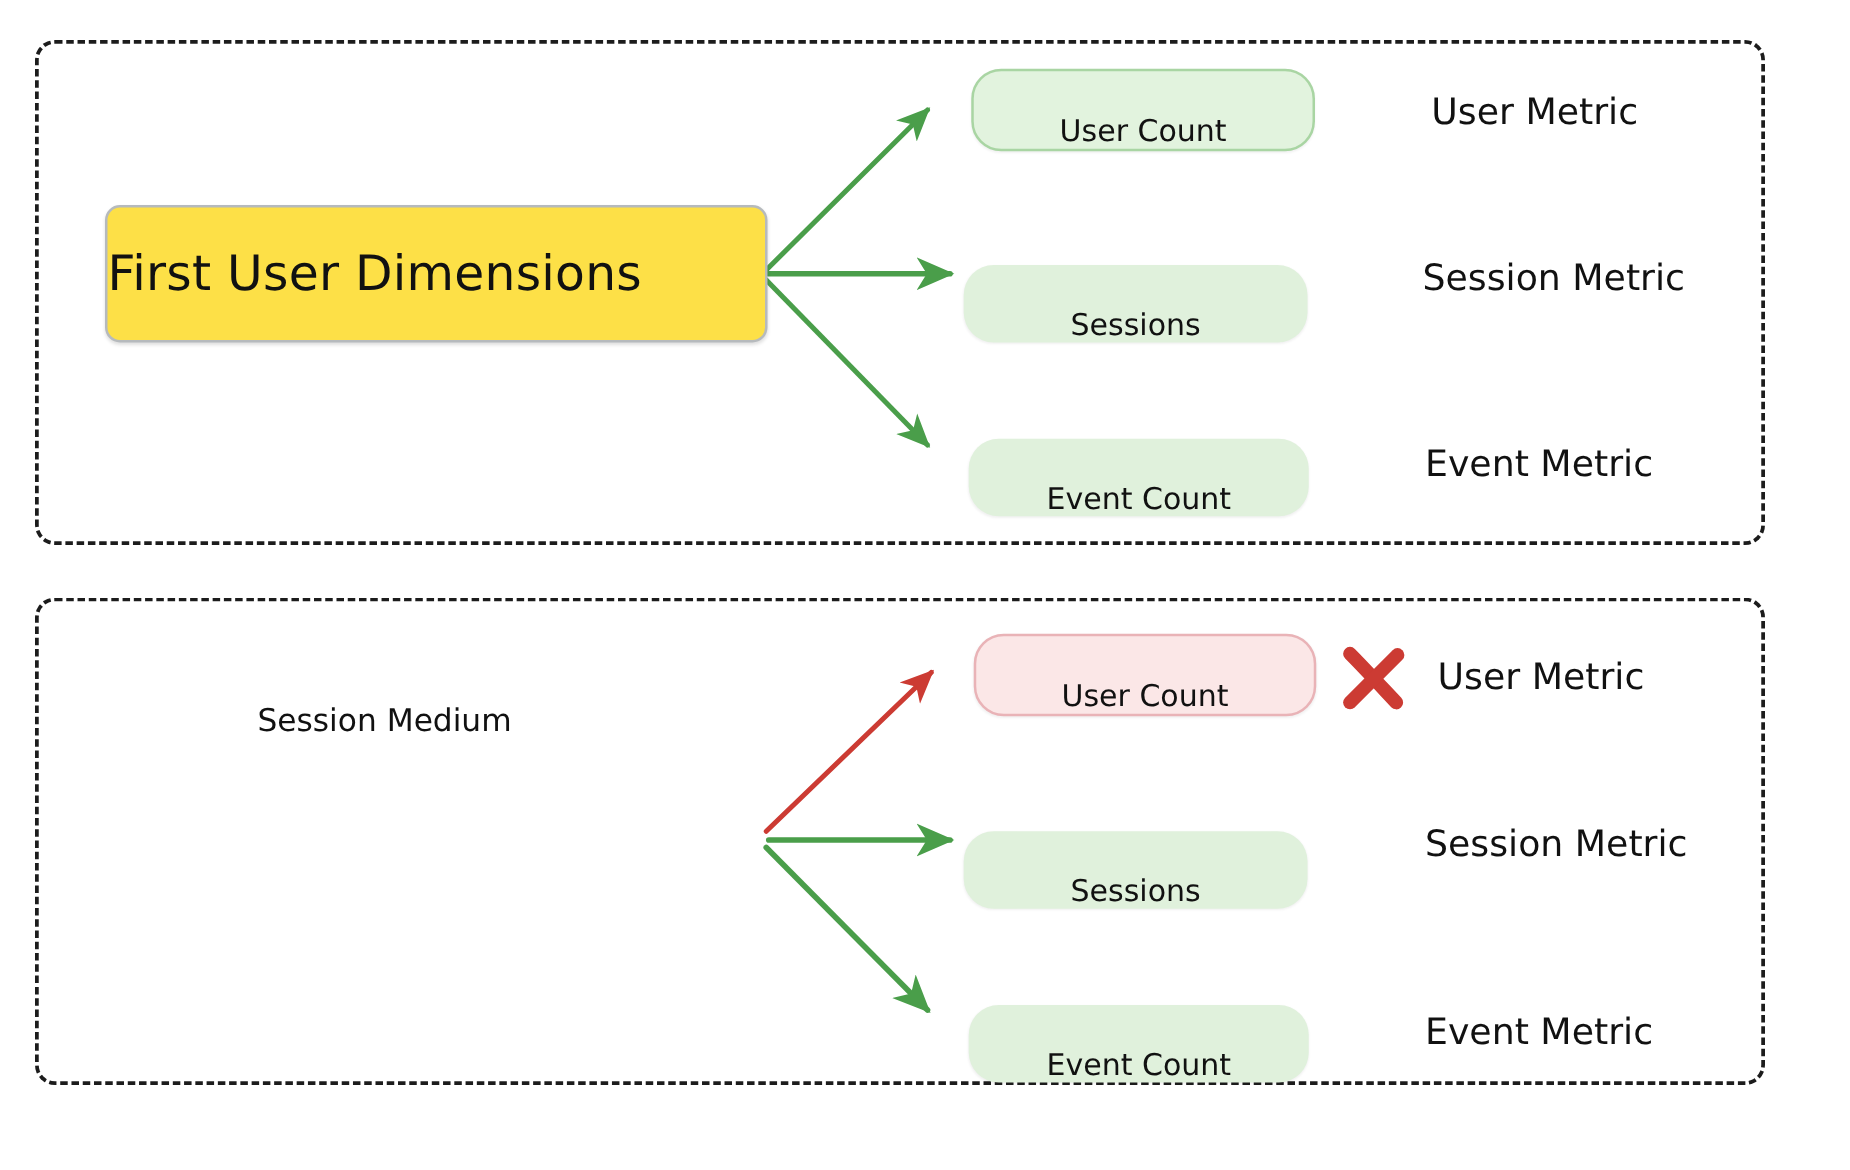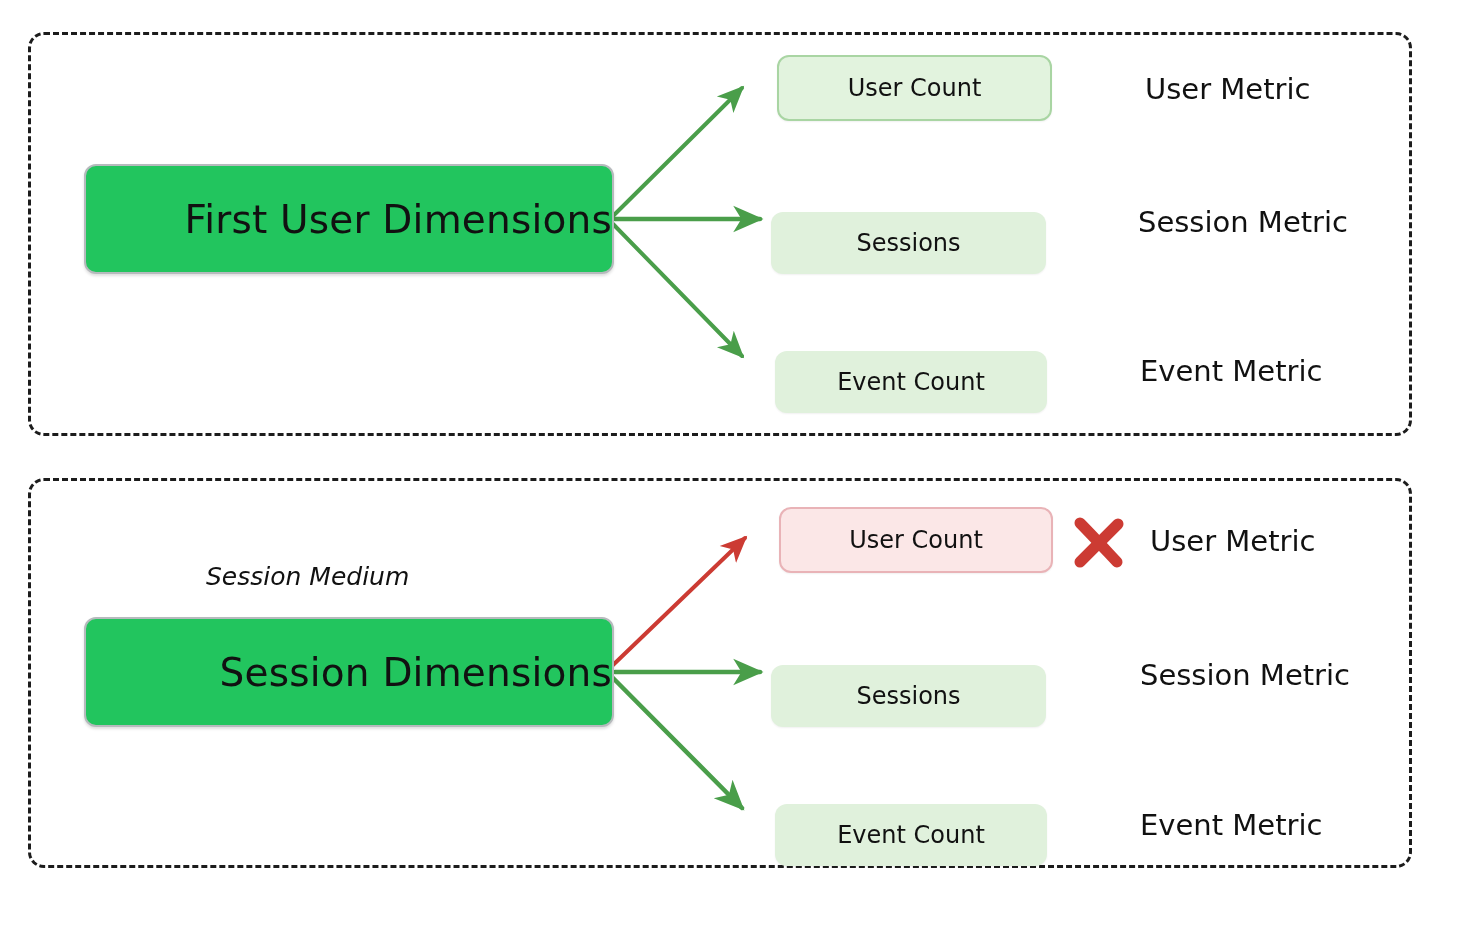--- a/index.html
+++ b/index.html
@@ -27,44 +27,44 @@
     border-radius: 16px;
     box-sizing: border-box;
     background: transparent;
   }
   #panel-first-user { left: 28px;  top: 32px;  width: 1384px; height: 404px; }
   #panel-session    { left: 28px;  top: 478px; width: 1384px; height: 390px; }
 
   
   .dim-node {
     position: absolute;
-    background: #22c55e;
+    background: #fde047;
     border: 2px solid #b6babd;
     border-radius: 12px;
     box-sizing: border-box;
     display: flex;
     align-items: center;
-    justify-content: flex-end;
+    justify-content: flex-start;
     box-shadow: 0 2px 3px rgba(0,0,0,0.13);
   }
   .dim-node .node-text {
     font-family: "DejaVu Sans", sans-serif;
     font-size: 39px;
     color: #111111;
     letter-spacing: 0.2px;
     white-space: nowrap;
   }
 
   
   .metric-node {
     position: absolute;
-    border-radius: 12px;
+    border-radius: 24px;
     box-sizing: border-box;
     display: flex;
-    align-items: center;
+    align-items: flex-end;
     justify-content: center;
   }
   .metric-node .node-text {
     font-size: 24px;
     color: #111111;
     white-space: nowrap;
   }
   .metric-node.green-plain {
     background: #e0f1dc;
     border: none;
@@ -166,25 +166,22 @@
   </div>
   <div class="side-label" style="left:1138px; top:205px;">Session Metric</div>
 
   <div class="metric-node green-plain" style="left:775px; top:327px; width:272px; height:62px;">
     <span class="node-text">Event Count</span>
   </div>
   <div class="side-label" style="left:1140px; top:354px;">Event Metric</div>
 
   <div class="panel" id="panel-session"></div>
 
-  <div class="group-caption" style="left:206px; top:562px;font-style:italic;">Session Medium</div>
-
-  <div class="dim-node" id="dim-session" style="left:84px; top:617px; width:530px; height:110px;">
-    <span class="node-text">Session Dimensions</span>
-  </div>
+  <div class="group-caption" style="left:206px; top:562px;">Session Medium</div>
+
 
   <div class="metric-node red-outline" style="left:779px; top:507px; width:274px; height:66px;">
     <span class="node-text">User Count</span>
   </div>
 
   <svg class="x-mark" style="left:1068px; top:512px;" width="62" height="62" viewBox="0 0 62 62" xmlns="http://www.w3.org/2000/svg">
     <path d="M12,11 C22,21 34,34 49,50" stroke="#cc3b33" stroke-width="11" stroke-linecap="round" fill="none"></path>
     <path d="M50,12 C40,22 27,35 12,50" stroke="#cc3b33" stroke-width="11" stroke-linecap="round" fill="none"></path>
   </svg>
 

